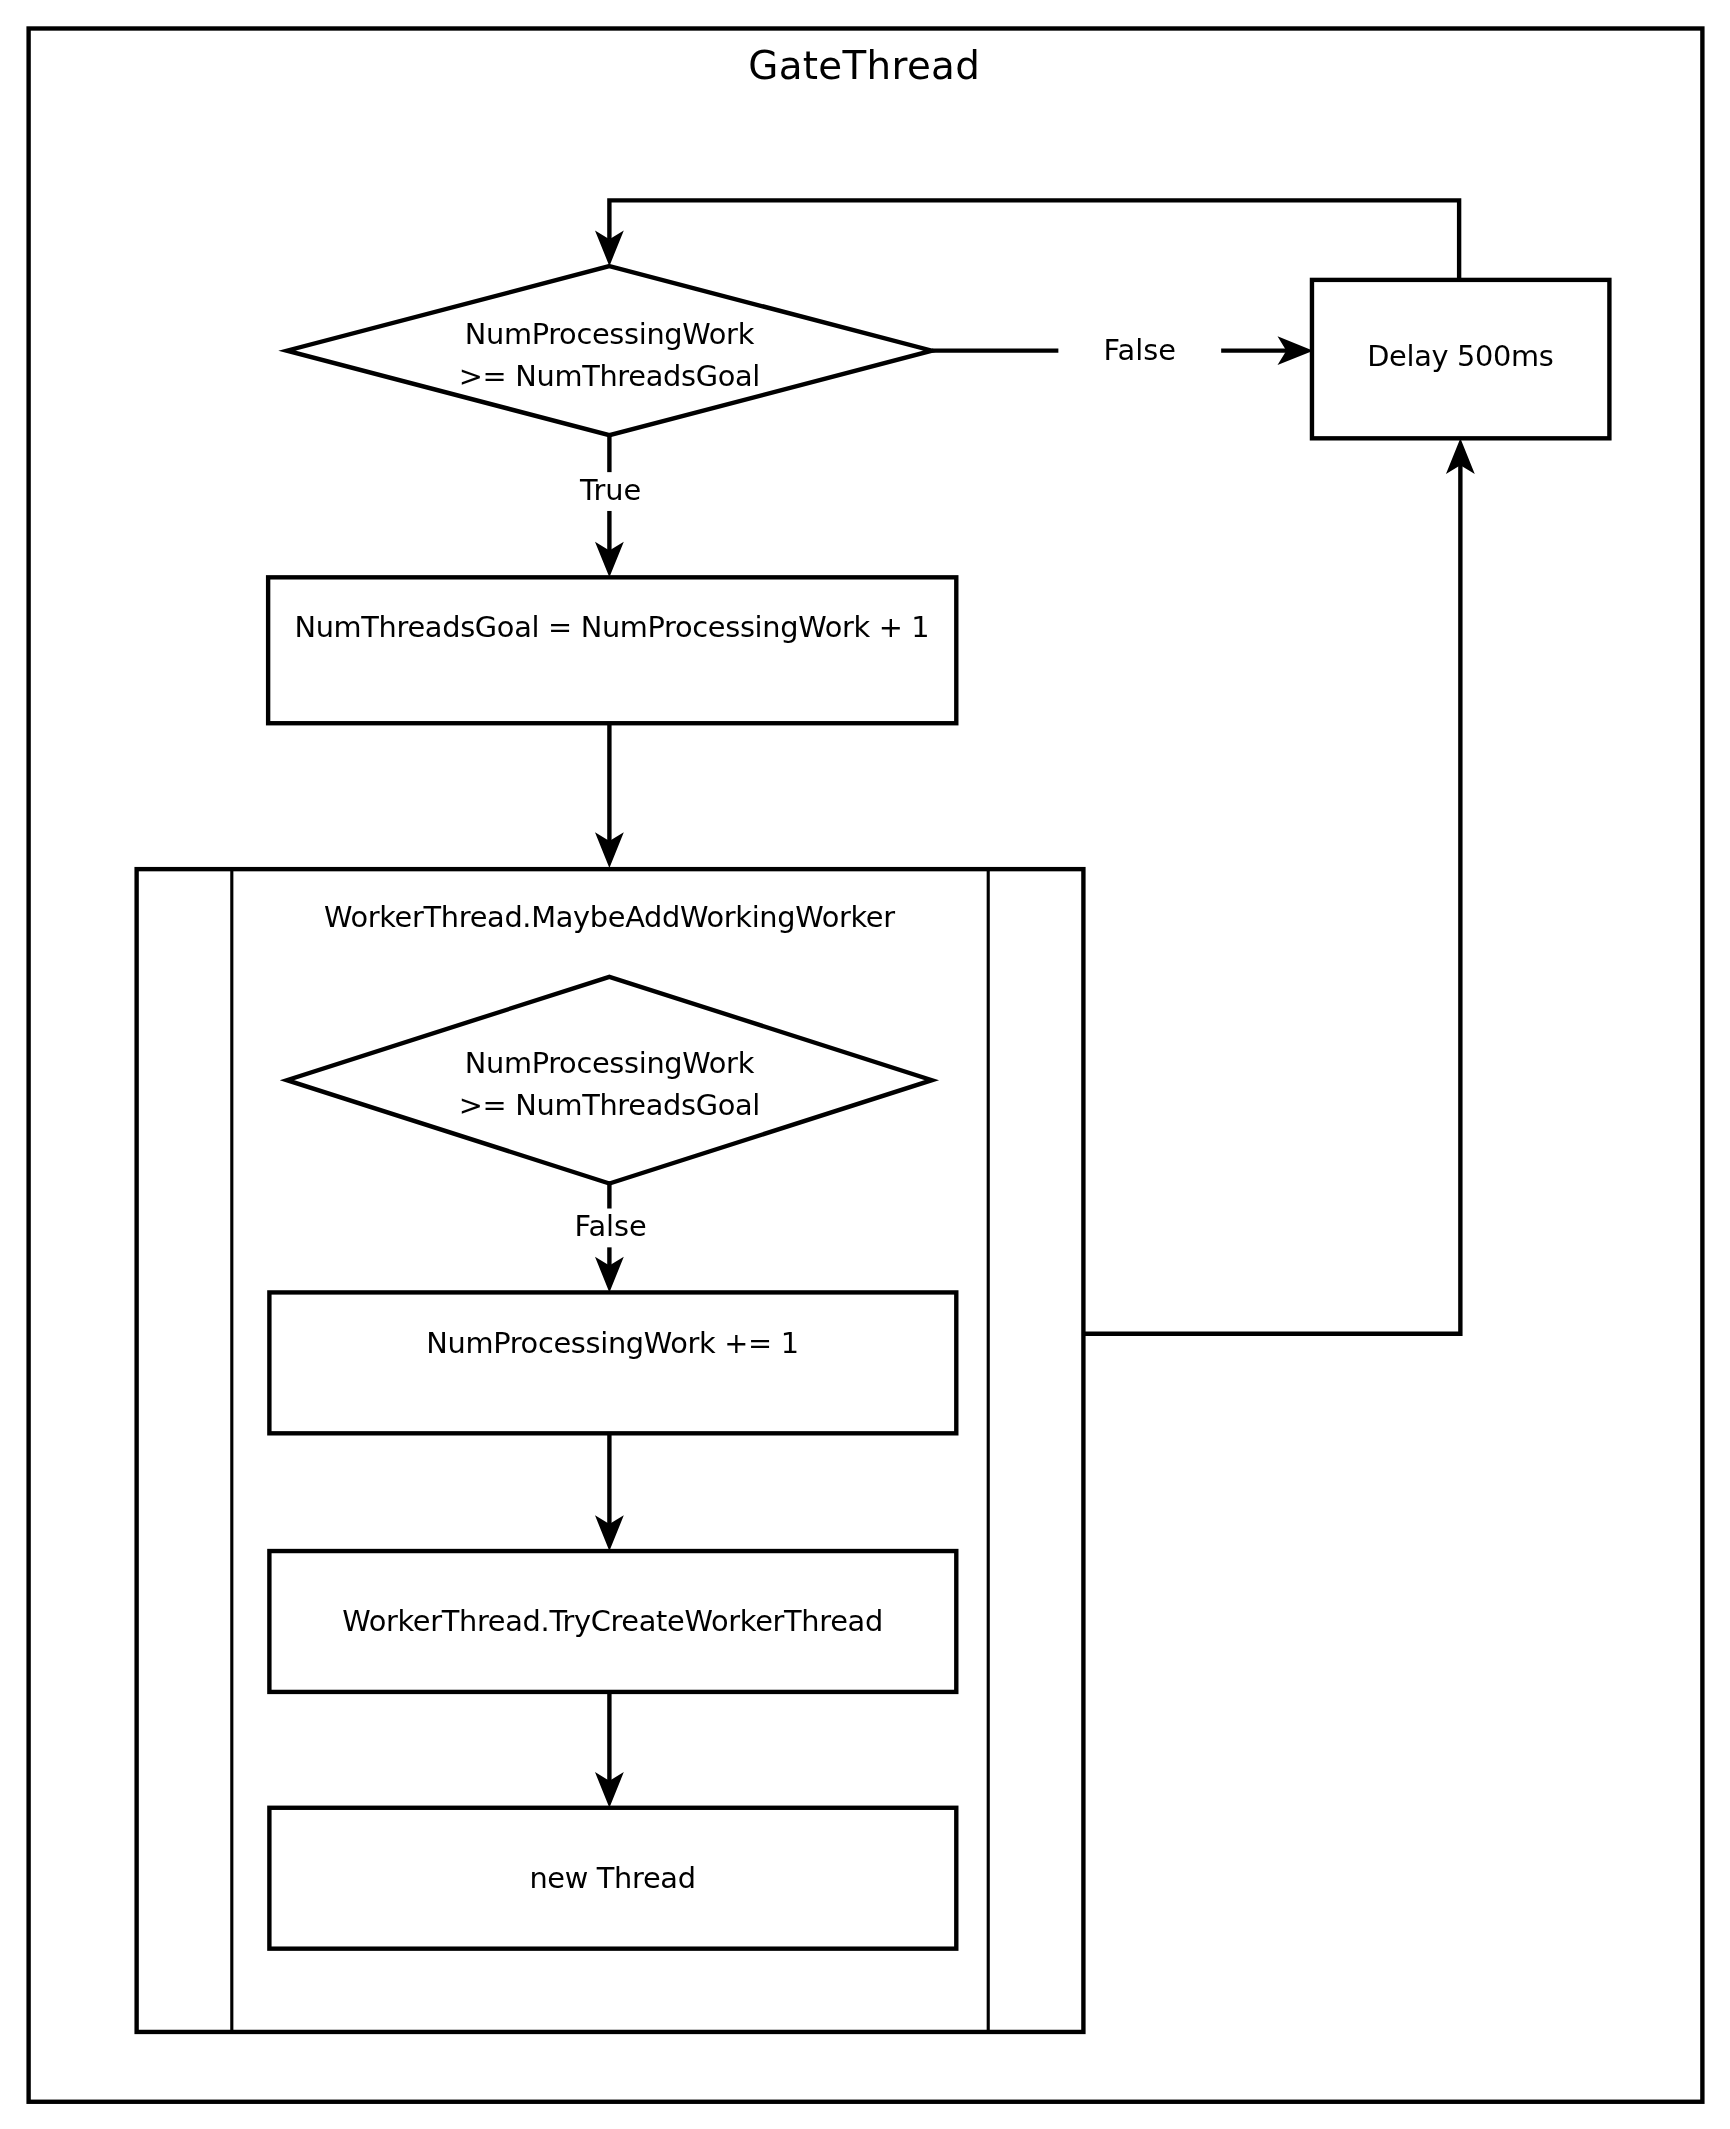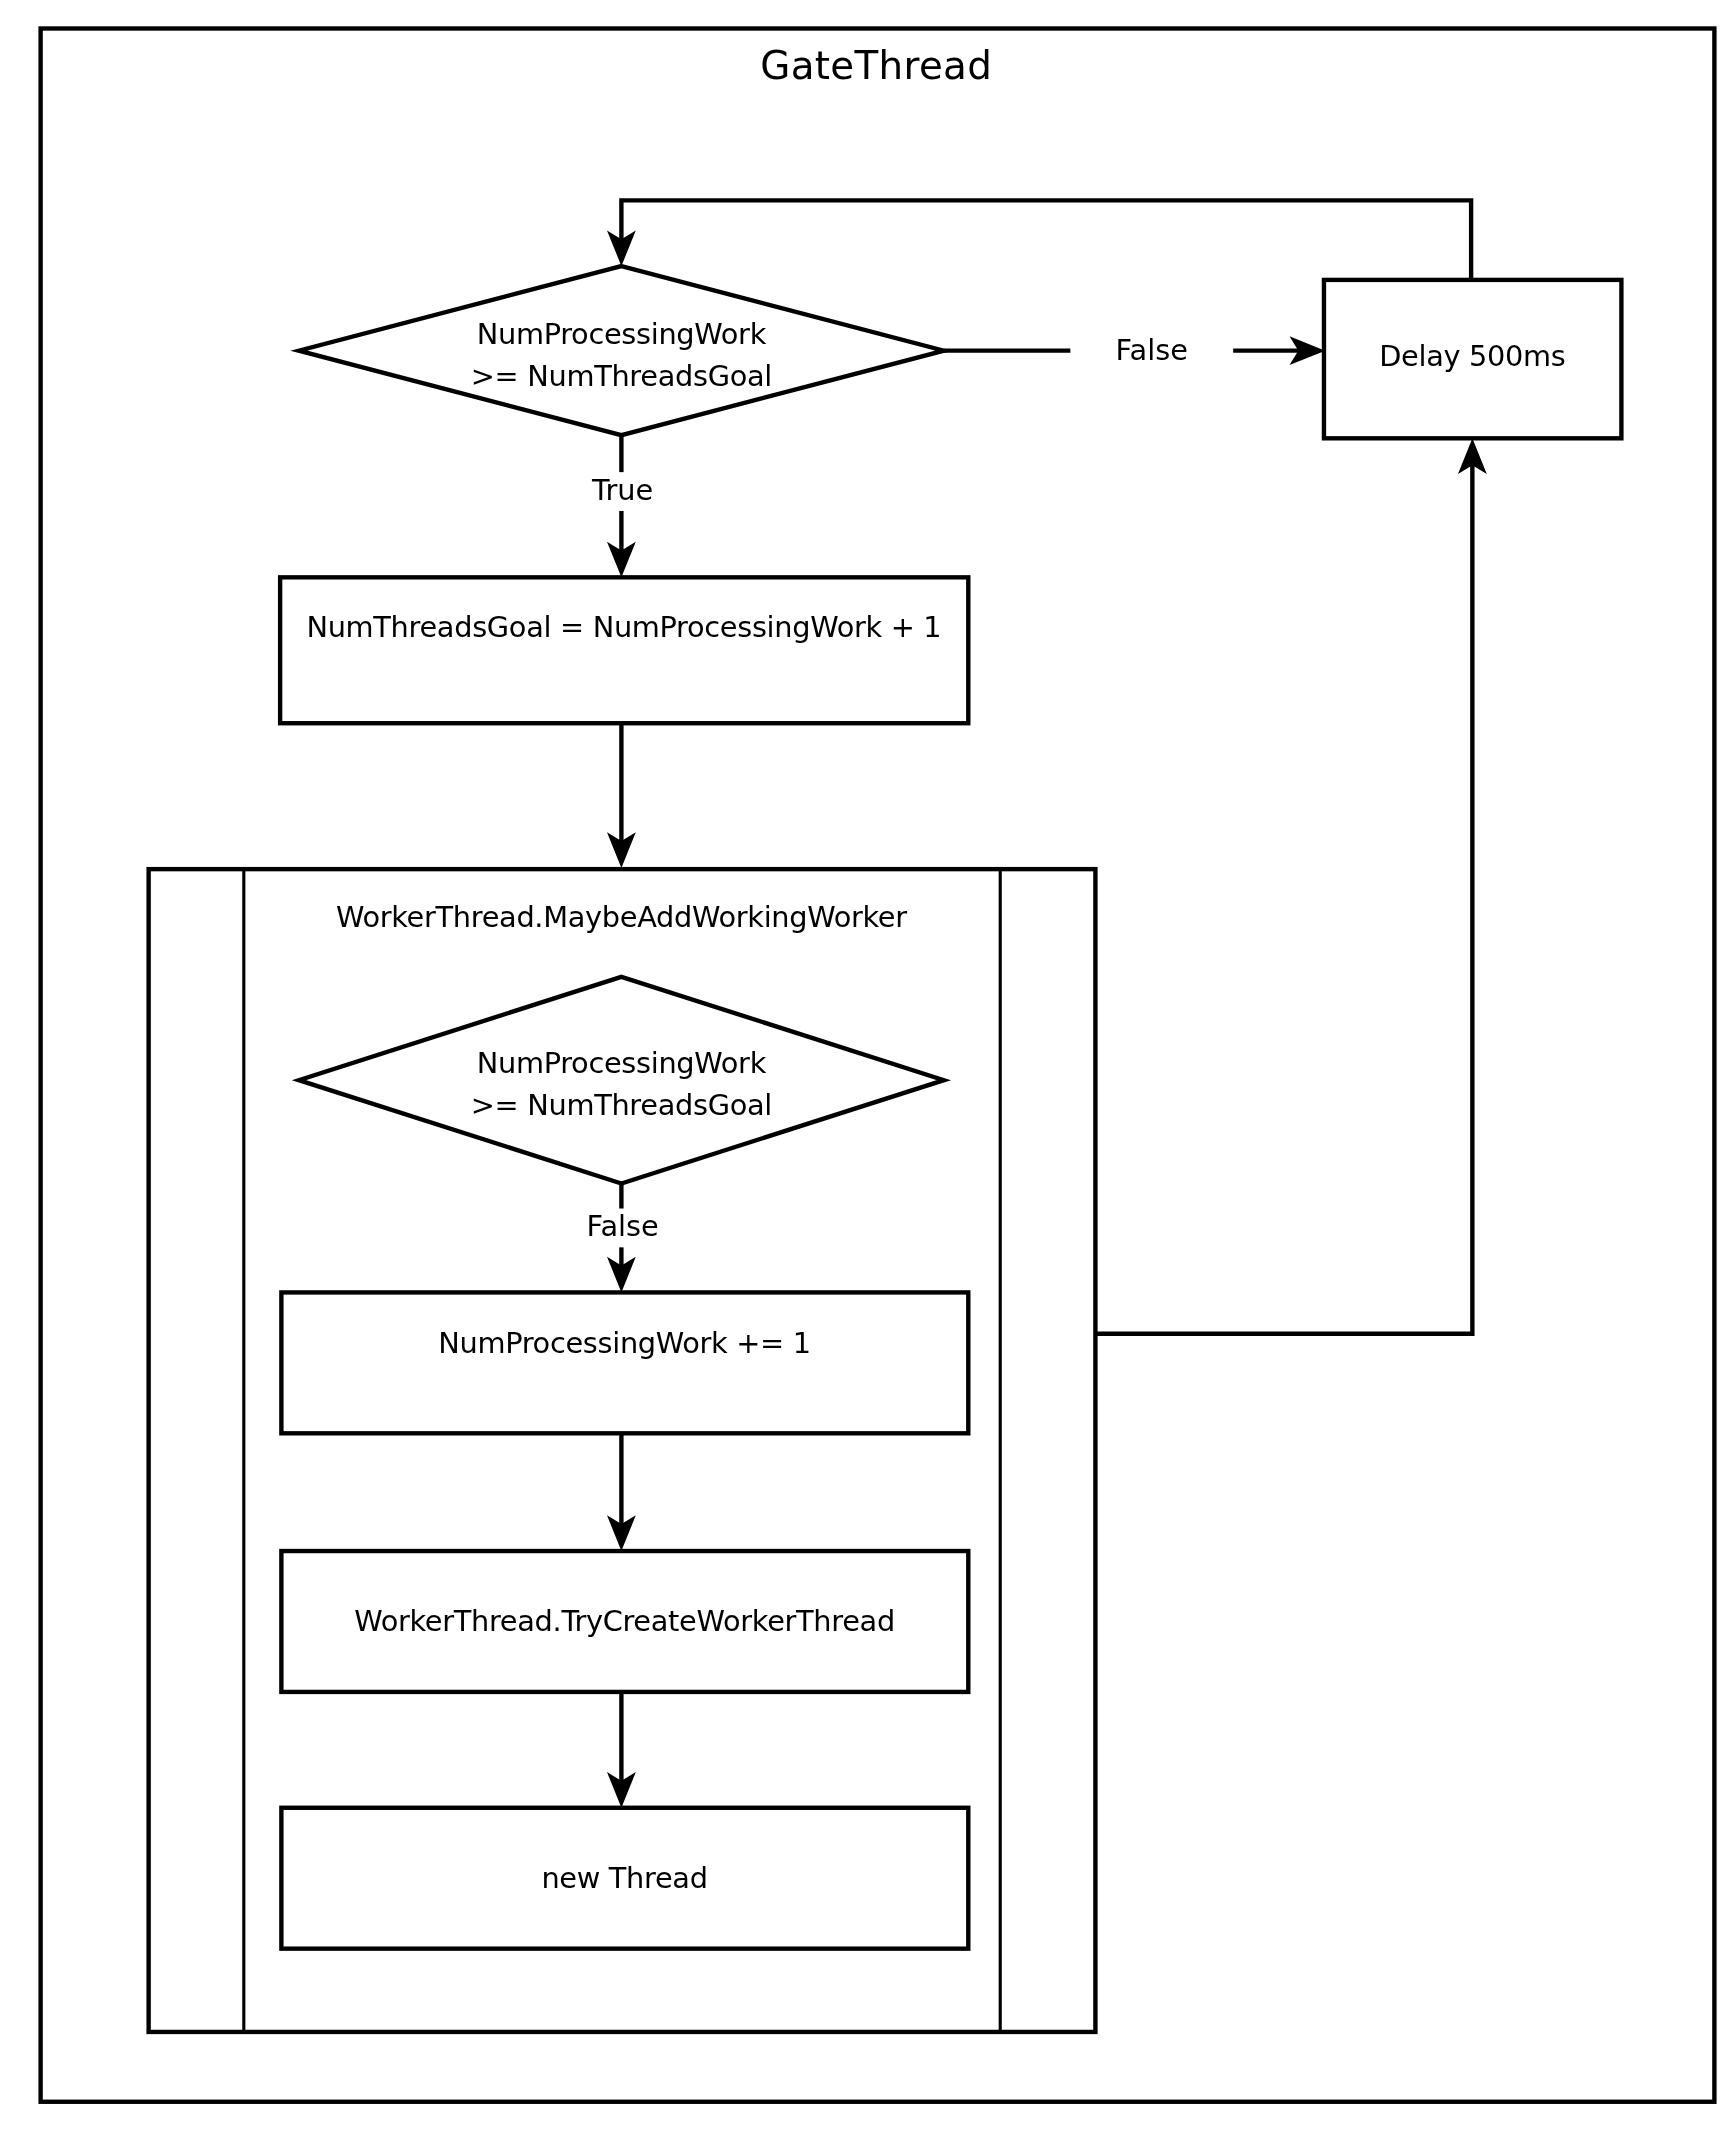--- a/index.html
+++ b/index.html
@@ -11,21 +11,20 @@
     width: 1731px;
     height: 2129px;
     overflow: hidden;
     font-family: "DejaVu Sans", sans-serif;
   }
   #diagram-root {
     position: relative;
     width: 1517px;
     height: 2129px;
     background: #ffffff;
-    margin-left: 12px;
   }
   svg#flowchart {
     display: block;
     width: 1731px;
     height: 2129px;
   }
   .shape-stroke {
     fill: #ffffff;
     stroke: #000000;
     stroke-width: 7;

